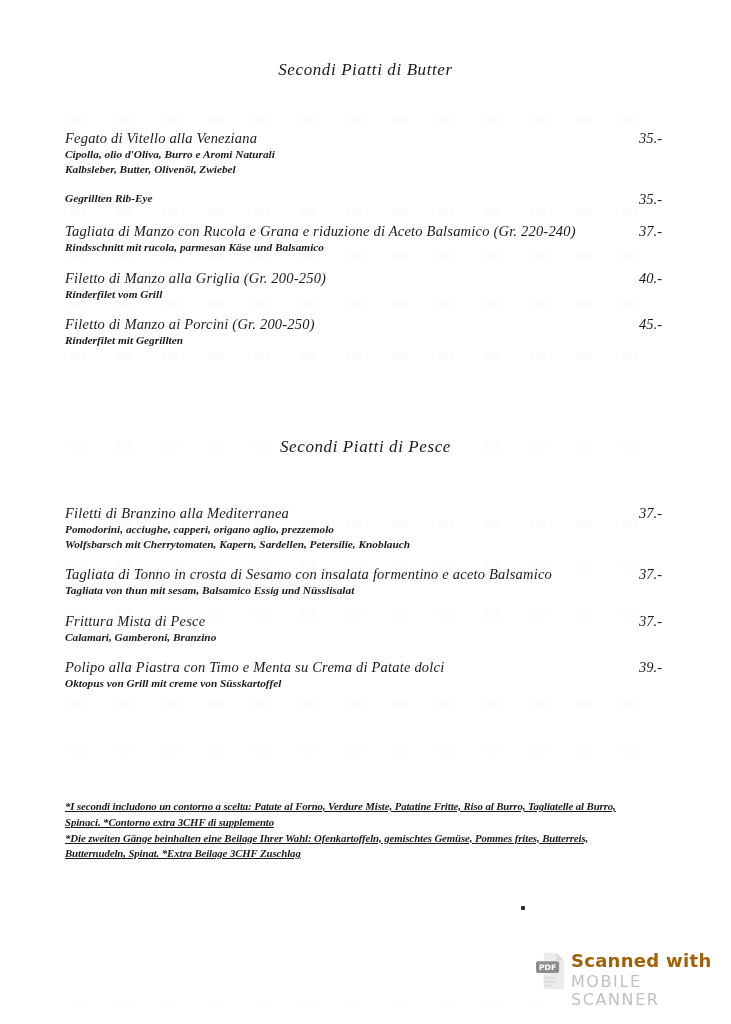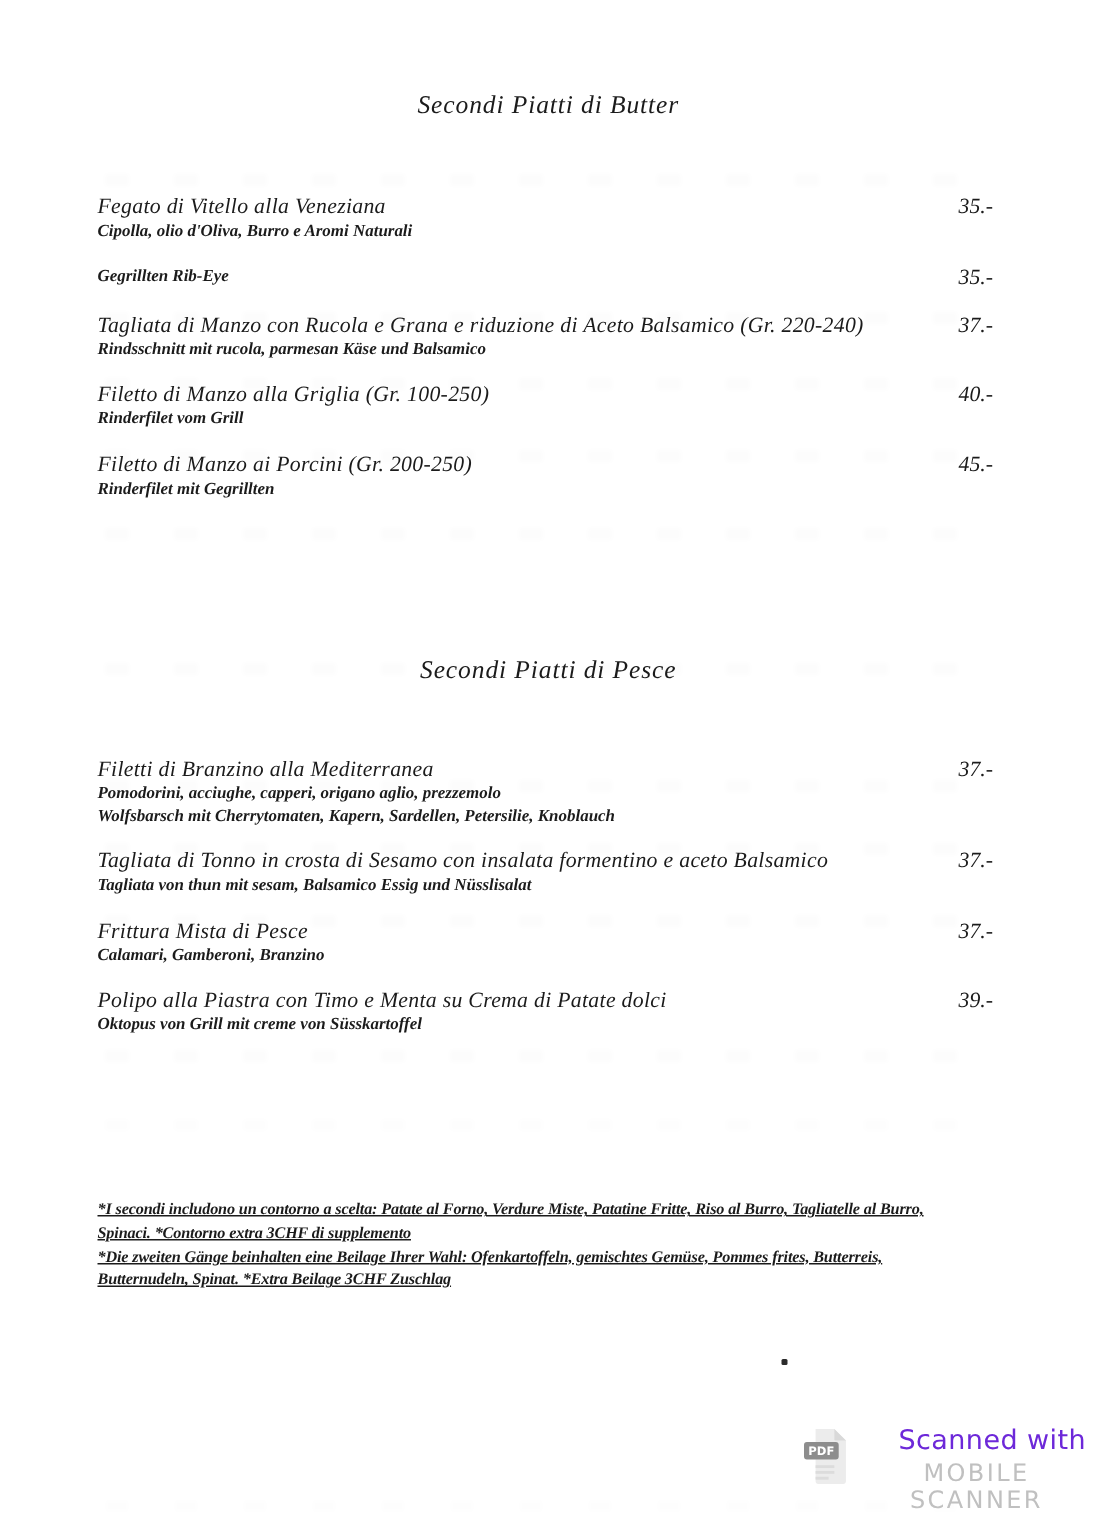--- a/index.html
+++ b/index.html
@@ -60,25 +60,25 @@
 
   .watermark {
     position:absolute; left:536px; top:951px;
     display:flex; align-items:flex-start; gap:6px;
     font-family:"DejaVu Sans","Liberation Sans",sans-serif;
     font-style:normal;
   }
   .wm-text { display:flex; flex-direction:column; }
   .wm-line1 {
     font-size:18px; line-height:19px;
-    color:#6d28d9; font-weight:400; letter-spacing:0.3px;margin-left:28px;
+    color:#a16207; font-weight:700; letter-spacing:0.3px;
   }
   .wm-line2 {
     font-size:16px; line-height:18px; margin-top:3px;
-    color:#c0c0c0; font-weight:500; letter-spacing:1.6px;text-align:center;
+    color:#c0c0c0; font-weight:500; letter-spacing:1.6px;
   }
 
   
   .smudge {
     position:absolute; left:70px; width:580px; height:8px;
     background:repeating-linear-gradient(90deg,
       rgba(0,0,0,0.028) 0 16px, transparent 16px 46px);
     filter:blur(1.5px); opacity:0.5;
     pointer-events:none;
   }
@@ -100,20 +100,21 @@
 <div class="smudge" style="top:1000px; opacity:0.3"></div>
 
 <div class="section-title" id="title-carne">Secondi Piatti di Butter</div>
 
 <div class="items" id="items-carne">
 
   <div class="menu-item">
     <div class="item-text">
       <div class="item-name">Fegato di Vitello alla Veneziana</div>
       <div class="item-desc">Cipolla, olio d'Oliva, Burro e Aromi Naturali</div>
+      <div class="item-desc">Kalbsleber, Butter, Olivenöl, Zwiebel</div>
     </div>
     <div class="item-price">35.-</div>
   </div>
 
   <div class="menu-item">
     <div class="item-text">
       <div class="item-desc">Gegrillten Rib-Eye</div>
     </div>
     <div class="item-price">35.-</div>
   </div>
@@ -121,21 +122,21 @@
   <div class="menu-item">
     <div class="item-text">
       <div class="item-name">Tagliata di Manzo con Rucola e Grana e riduzione di Aceto Balsamico (Gr. 220-240)</div>
       <div class="item-desc">Rindsschnitt mit rucola, parmesan Käse und Balsamico</div>
     </div>
     <div class="item-price">37.-</div>
   </div>
 
   <div class="menu-item">
     <div class="item-text">
-      <div class="item-name">Filetto di Manzo alla Griglia (Gr. 100-250)</div>
+      <div class="item-name">Filetto di Manzo alla Griglia (Gr. 200-250)</div>
       <div class="item-desc">Rinderfilet vom Grill</div>
     </div>
     <div class="item-price">40.-</div>
   </div>
 
   <div class="menu-item">
     <div class="item-text">
       <div class="item-name">Filetto di Manzo ai Porcini (Gr. 200-250)</div>
       <div class="item-desc">Rinderfilet mit Gegrillten</div>
     </div>

